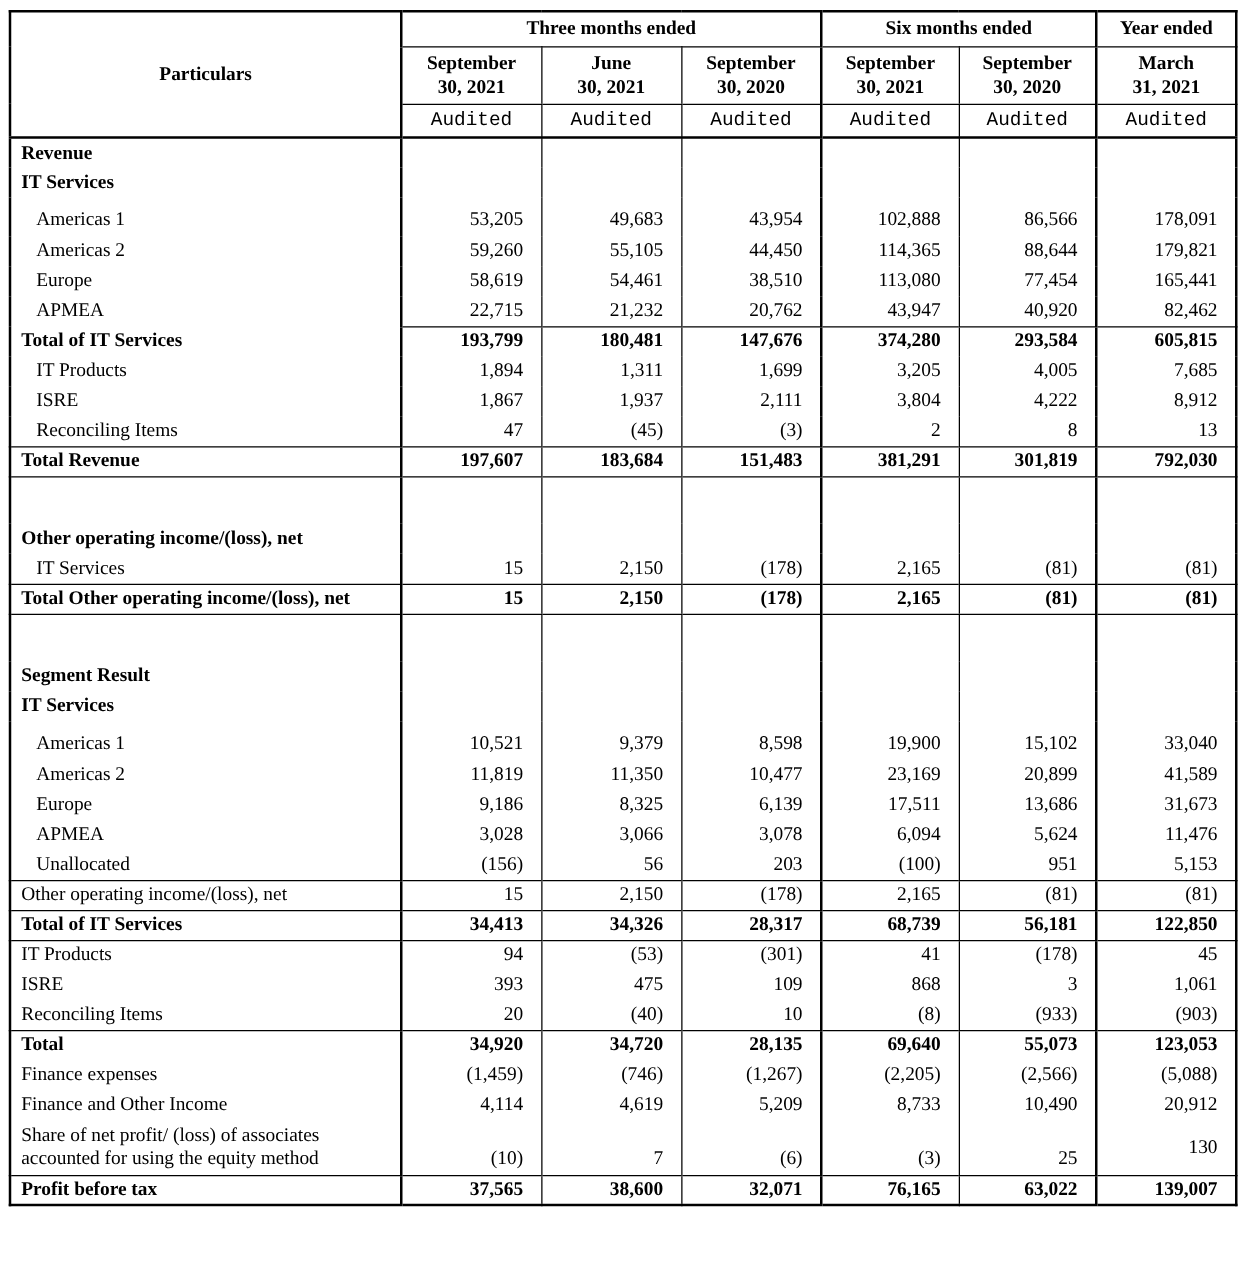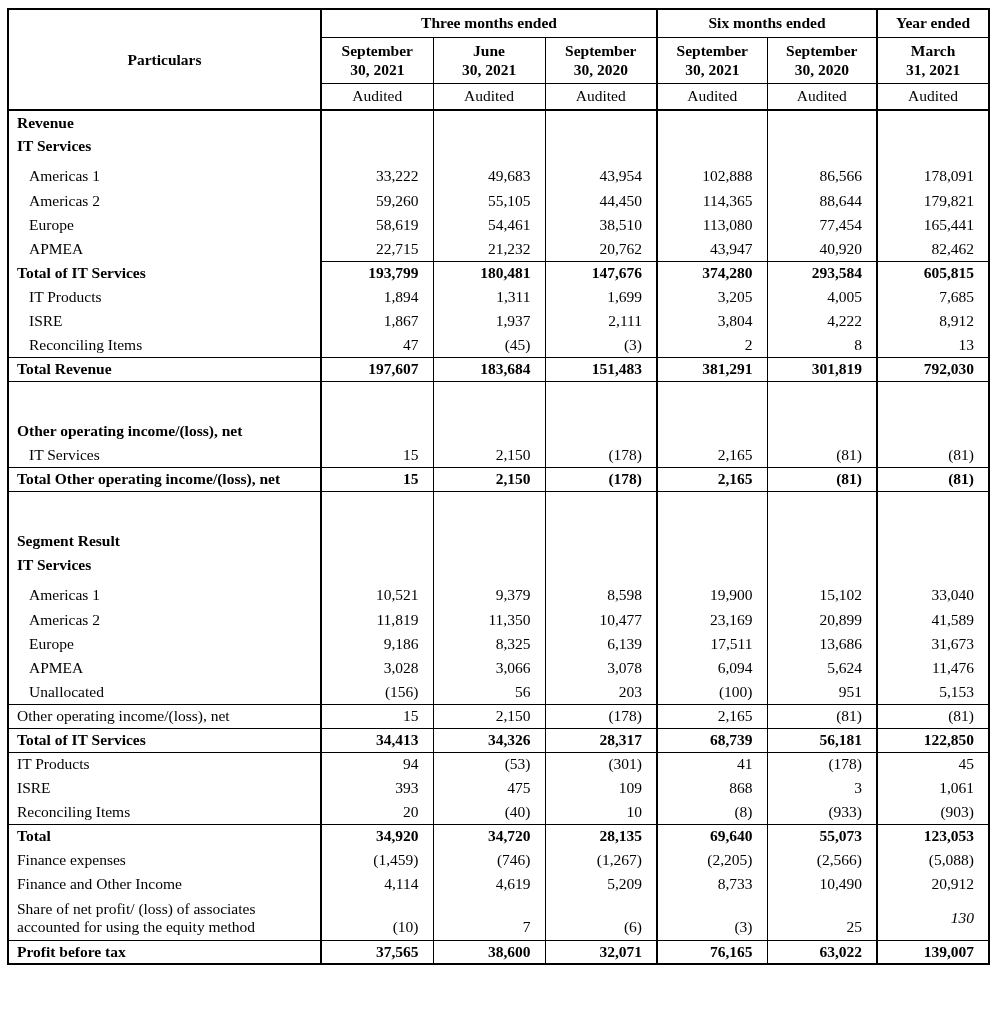--- a/index.html
+++ b/index.html
@@ -30,21 +30,21 @@
   .c2, .c3, .c5 { border-left: 1px solid #000; }
 
   
   thead { border-bottom: 2px solid #000; }
   thead th { font-weight: bold; }
   tr.hdr-groups { height: 28px; }
   tr.hdr-groups th { border-bottom: 1px solid #000; }
   tr.hdr-periods { height: 46px; }
   tr.hdr-periods th { border-bottom: 1px solid #000; white-space: pre-line; line-height: 1.25; }
   tr.hdr-audited { height: 27px; }
-  tr.hdr-audited th { font-weight: normal; }
+  tr.hdr-audited th { font-weight: normal; font-family: Liberation Mono, monospace; }
   th.particulars { border-bottom: none; }
 
   
   tbody tr { height: 24px; }
   td.label { text-align: left; padding-left: 8px; line-height: 1.15; }
   td.label.indent { padding-left: 20px; }
   td.num { text-align: right; padding-right: 14px; }
 
   tr.row-section td.label { font-weight: bold; }
   tr.row-total td { font-weight: bold; }
@@ -52,21 +52,21 @@
   tr.gap-above { height: 31px; }
   tr.gap-above td { padding-top: 5px; }
   tr.row-blank { height: 38px; }
 
   tr.bt-full td { border-top: 1.5px solid #000; }
   tr.bt-data td.num { border-top: 1.5px solid #000; }
   tr.bb-full td { border-bottom: 1.5px solid #000; }
 
   tr.two-line { height: 44px; }
   tr.two-line td.num { vertical-align: bottom; padding-bottom: 4px; }
-  tr.two-line td.num.c6 { vertical-align: middle; padding-bottom: 0; font-style: italic; }
+  tr.two-line td.num.c6 { vertical-align: middle; padding-bottom: 0; }
 </style>
 </head>
 <body>
 
 <div class="sheet">
   <table class="fin">
     <colgroup>
       <col style="width:313px">
       <col style="width:112px">
       <col style="width:112px">
@@ -119,21 +119,21 @@
           <td class="label c0">IT Services</td>
           <td class="num c1"></td>
           <td class="num c2"></td>
           <td class="num c3"></td>
           <td class="num c4"></td>
           <td class="num c5"></td>
           <td class="num c6"></td>
         </tr>
         <tr class="row-item gap-above">
           <td class="label c0 indent">Americas 1</td>
-          <td class="num c1">33,222</td>
+          <td class="num c1">53,205</td>
           <td class="num c2">49,683</td>
           <td class="num c3">43,954</td>
           <td class="num c4">102,888</td>
           <td class="num c5">86,566</td>
           <td class="num c6">178,091</td>
         </tr>
         <tr class="row-item">
           <td class="label c0 indent">Americas 2</td>
           <td class="num c1">59,260</td>
           <td class="num c2">55,105</td>

